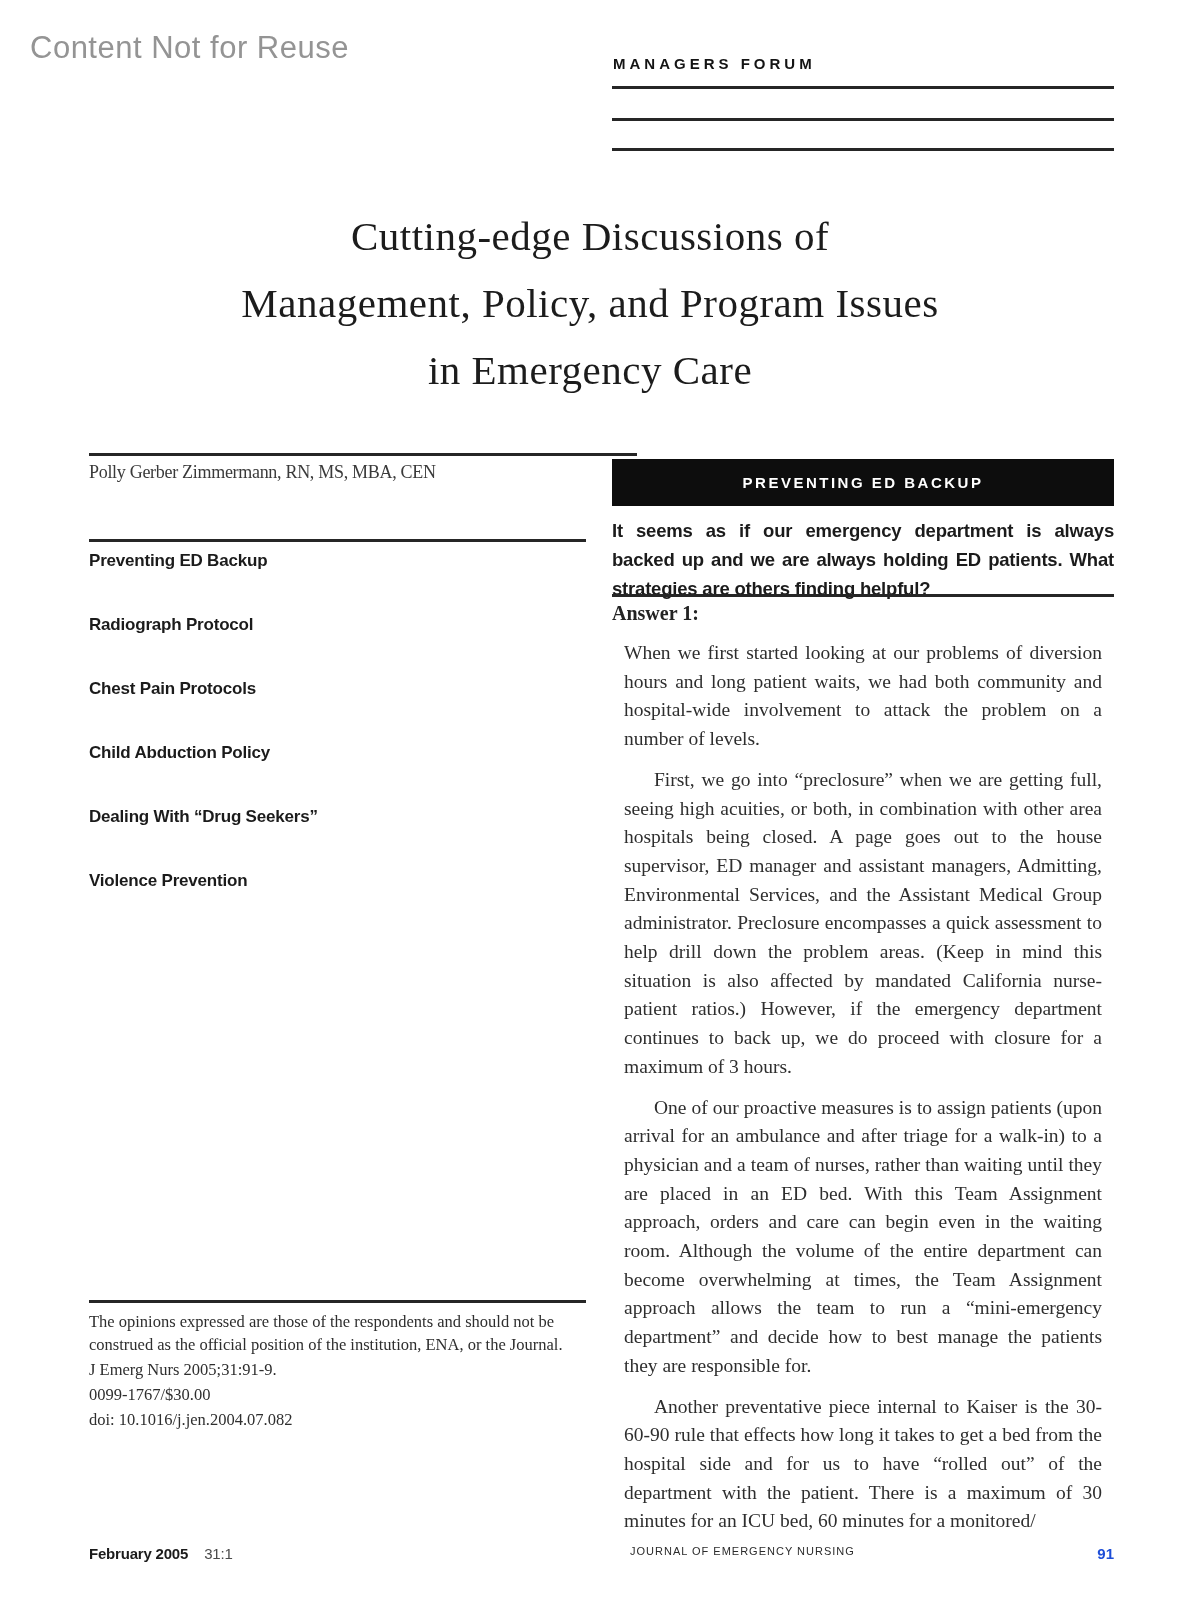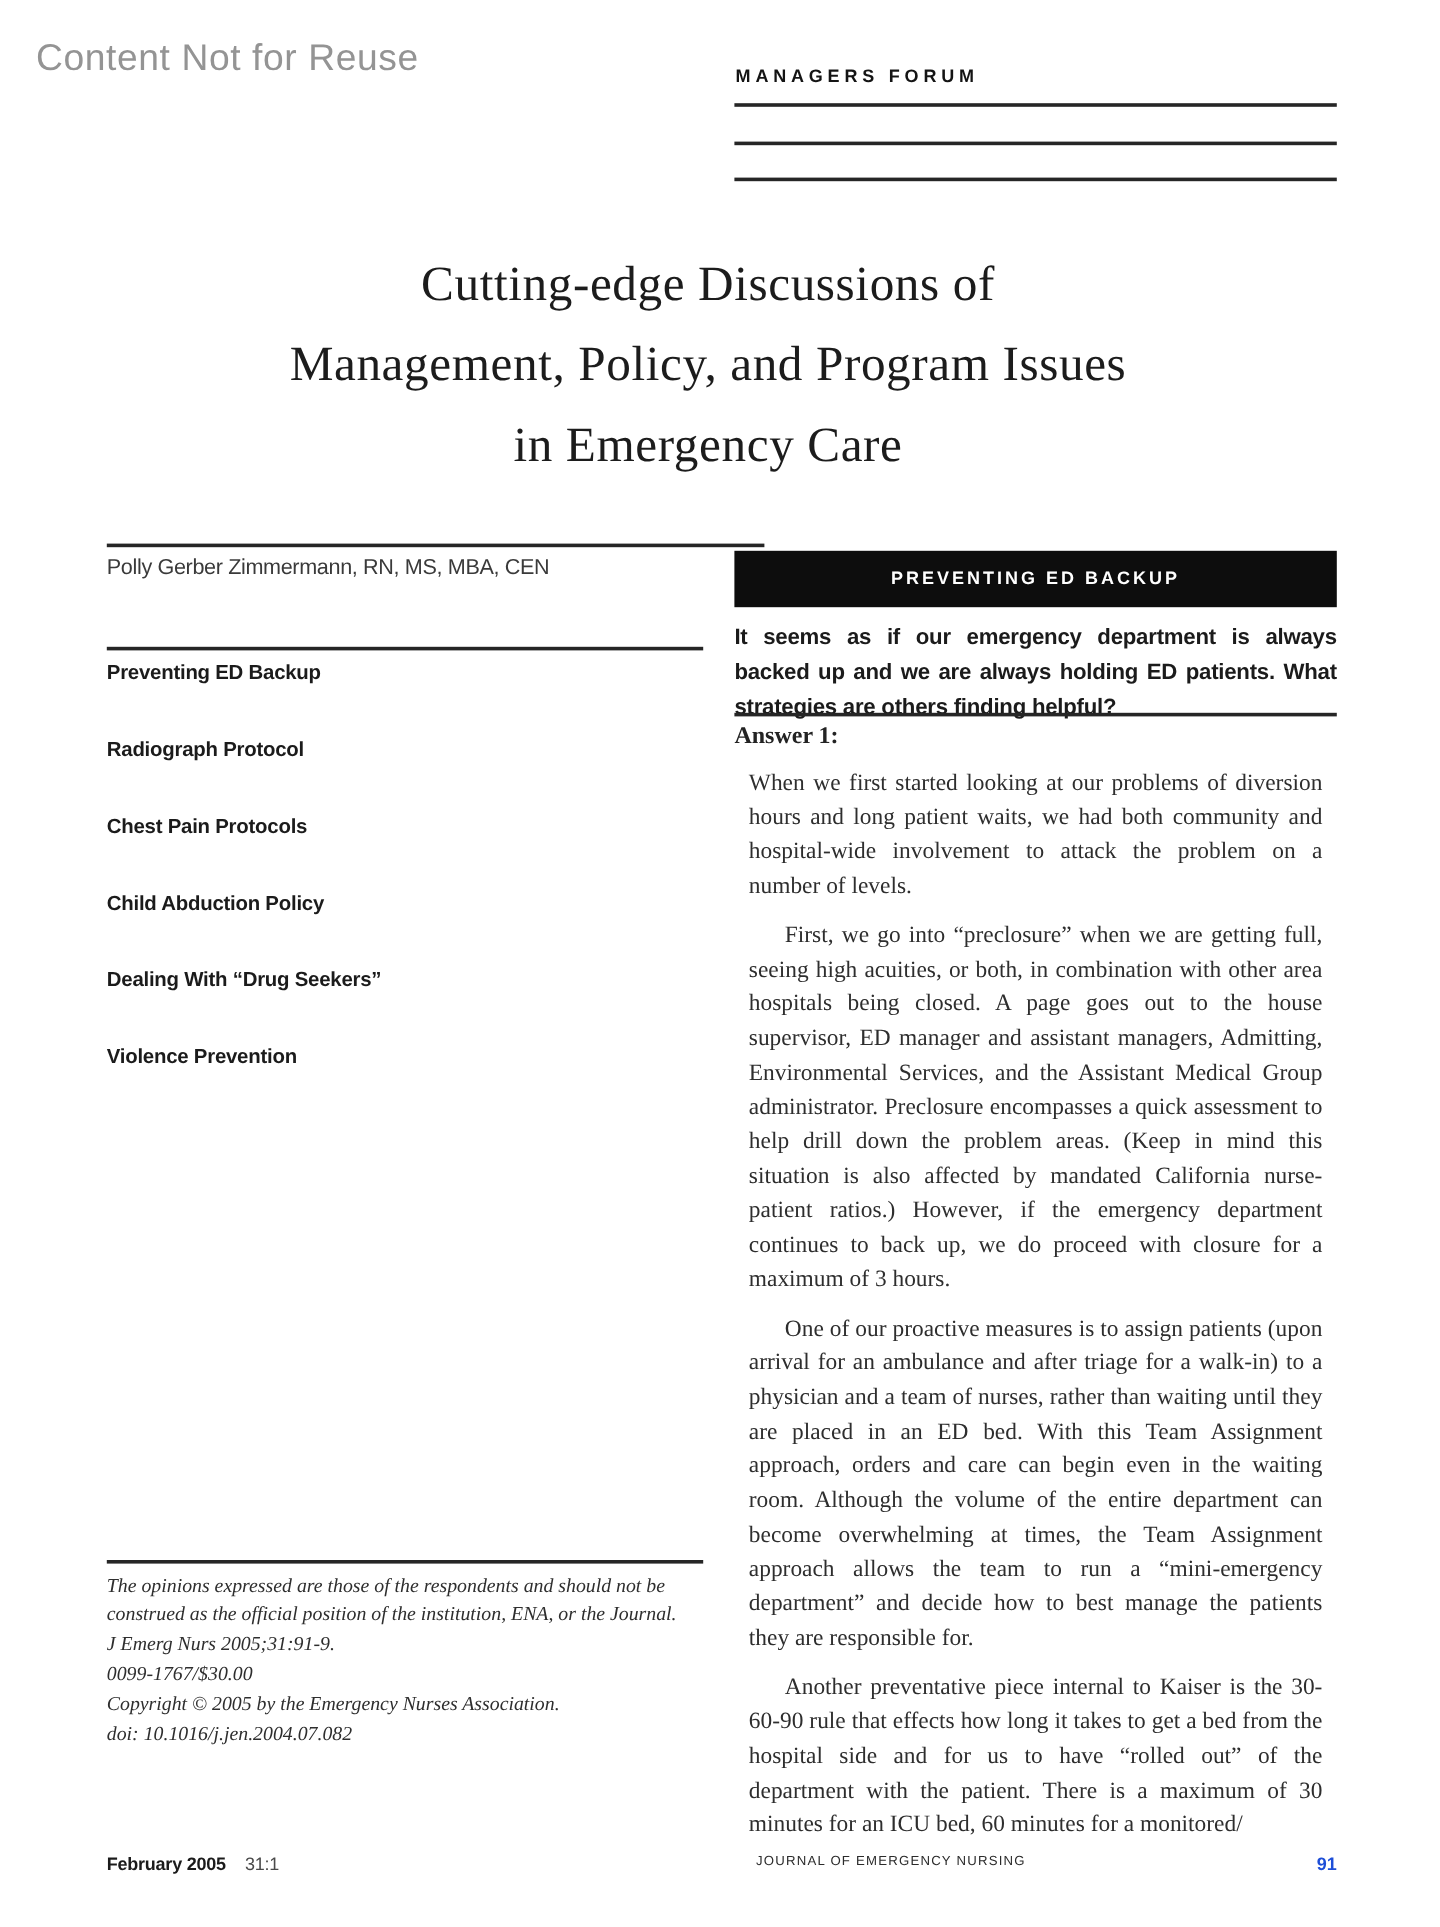--- a/index.html
+++ b/index.html
@@ -45,21 +45,21 @@
     line-height: 67px;
     color: #1c1c1c;
     letter-spacing: 0.5px;
     font-weight: normal;
   }
 
   
   .author-rule { left: 89px; top: 453px; width: 548px; height: 3px; }
   .author {
     left: 89px; top: 462px;
-    font-family: Liberation Sans, sans-serif;
+    font-family: Liberation Serif, serif;
     font-size: 18px;
     letter-spacing: -0.3px;
     color: #3a3a3a;
   }
 
   
   .sidebar-rule { left: 89px; top: 539px; width: 497px; height: 3px; }
   .sidebar { left: 89px; top: 551px; width: 497px; }
   .sidebar-item {
     font-family: "Liberation Sans", sans-serif;
@@ -110,21 +110,20 @@
   .body-text p { margin: 12px; }
   .body-text p.indent { text-indent: 30px; }
 
   
   .footnote-rule { left: 89px; top: 1300px; width: 497px; height: 3px; }
   .footnote {
     left: 89px; top: 1310px; width: 497px;
     font-size: 16.5px;
     line-height: 23px;
     color: #2e2e2e;
-    font-style: italic;
   }
   .footnote p { margin: 0 0 2px 0; }
 
   
   .footer-left {
     left: 89px; top: 1545px;
     font-family: "Liberation Sans", sans-serif;
     font-size: 15px;
     color: #1b1b1b;
   }
@@ -186,21 +185,20 @@
     <p class="indent">First, we go into “preclosure” when we are getting full, seeing high acuities, or both, in combination with other area hospitals being closed. A page goes out to the house supervisor, ED manager and assistant managers, Admitting, Environmental Services, and the Assistant Medical Group administrator. Preclosure encompasses a quick assessment to help drill down the problem areas. (Keep in mind this situation is also affected by mandated California nurse-patient ratios.) However, if the emergency department continues to back up, we do proceed with closure for a maximum of 3 hours.</p>
     <p class="indent">One of our proactive measures is to assign patients (upon arrival for an ambulance and after triage for a walk-in) to a physician and a team of nurses, rather than waiting until they are placed in an ED bed. With this Team Assignment approach, orders and care can begin even in the waiting room. Although the volume of the entire department can become overwhelming at times, the Team Assignment approach allows the team to run a “mini-emergency department” and decide how to best manage the patients they are responsible for.</p>
     <p class="indent">Another preventative piece internal to Kaiser is the 30-60-90 rule that effects how long it takes to get a bed from the hospital side and for us to have “rolled out” of the department with the patient. There is a maximum of 30 minutes for an ICU bed, 60 minutes for a monitored/</p>
   </div>
 
   <div class="rule footnote-rule"></div>
   <div class="abs footnote">
     <p>The opinions expressed are those of the respondents and should not be construed as the official position of the institution, ENA, or the Journal.</p>
     <p>J Emerg Nurs 2005;31:91-9.</p>
     <p>0099-1767/$30.00</p>
-    <p>Copyright © 2005 by the Emergency Nurses Association.</p>
     <p>doi: 10.1016/j.jen.2004.07.082</p>
   </div>
 
   <div class="abs footer-left">
     <span class="f-date">February 2005</span><span class="f-issue">31:1</span>
   </div>
   <div class="abs footer-center">JOURNAL OF EMERGENCY NURSING</div>
   <div class="abs footer-right">91</div>
 
 </div>

